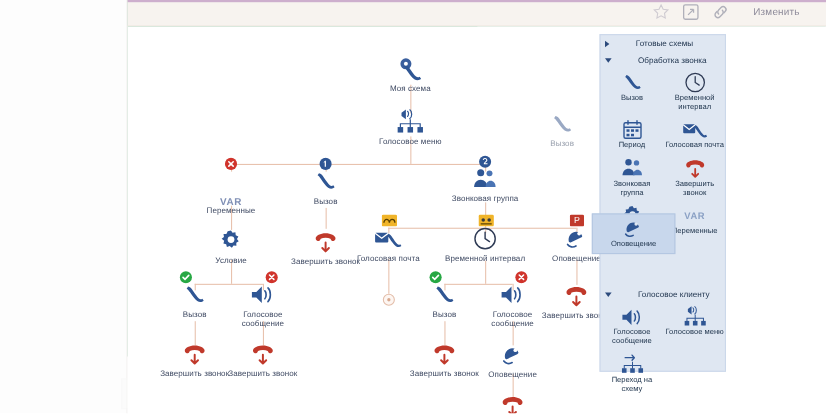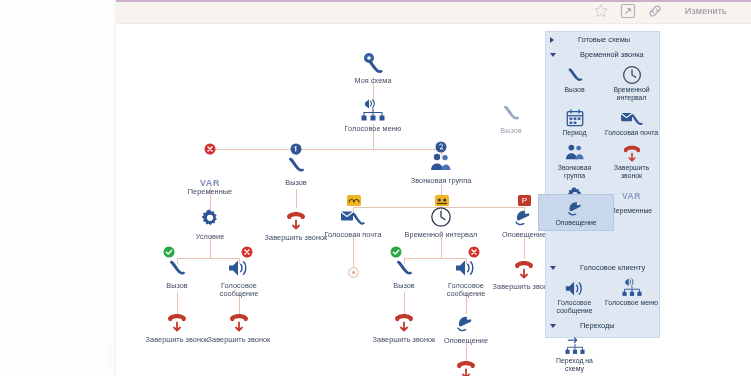--- a/index.html
+++ b/index.html
@@ -437,21 +437,21 @@
       <div class="grp">
         <div class="grp-hd">
           <span class="tri right"></span>
           <span class="t">Готовые схемы</span>
         </div>
       </div>
 
       <div class="grp">
         <div class="grp-hd">
           <span class="tri down"></span>
-          <span class="t">Временной звонка</span>
+          <span class="t">Обработка звонка</span>
         </div>
         <div class="grid">
 
           <div class="pitem">
             <span class="pg">
               <svg width="20" height="20" viewBox="0 0 20 22">
                   <path d="M4 3.5c1.9.2 2.9 1.7 4.4 3.8 1.8 2.5 3.8 5.6 5.4 7 1.1 1 2.2.8 3.2.2l1.2 1.8c-1.6 1.6-3.9 1.7-5.9.3-2.4-1.7-4.7-5.1-6.4-7.6C4.5 7 3.6 5.8 2.7 5.4z" fill="#2f5694"></path>
                 </svg>
             </span>
             <span class="pl">Вызов</span>
@@ -573,24 +573,20 @@
                   <rect x="10.5" y="16.5" width="5" height="5" fill="#2f5694"></rect>
                   <rect x="19.5" y="16.5" width="5" height="5" fill="#2f5694"></rect>
                 </svg>
             </span>
             <span class="pl">Голосовое меню</span>
           </div>
         </div>
       </div>
 
       <div class="grp">
-        <div class="grp-hd">
-          <span class="tri down"></span>
-          <span class="t">Переходы</span>
-        </div>
         <div class="grid">
           <div class="pitem">
             <span class="pg">
               <svg width="24" height="20" viewBox="0 0 26 24">
                   <path d="M5 5h10l-2.5-2.8M15 5l-2.5 2.8" stroke="#2f5694" stroke-width="1.5" fill="none" stroke-linecap="round" stroke-linejoin="round"></path>
                   <path d="M13 9.5v4M4 17v-3.5h18V17M13 13.5V17" stroke="#2f5694" stroke-width="1.1" fill="none"></path>
                   <rect x="1.5" y="16.5" width="5" height="5" fill="#2f5694"></rect>
                   <rect x="10.5" y="16.5" width="5" height="5" fill="#2f5694"></rect>
                   <rect x="19.5" y="16.5" width="5" height="5" fill="#2f5694"></rect>
                 </svg>

